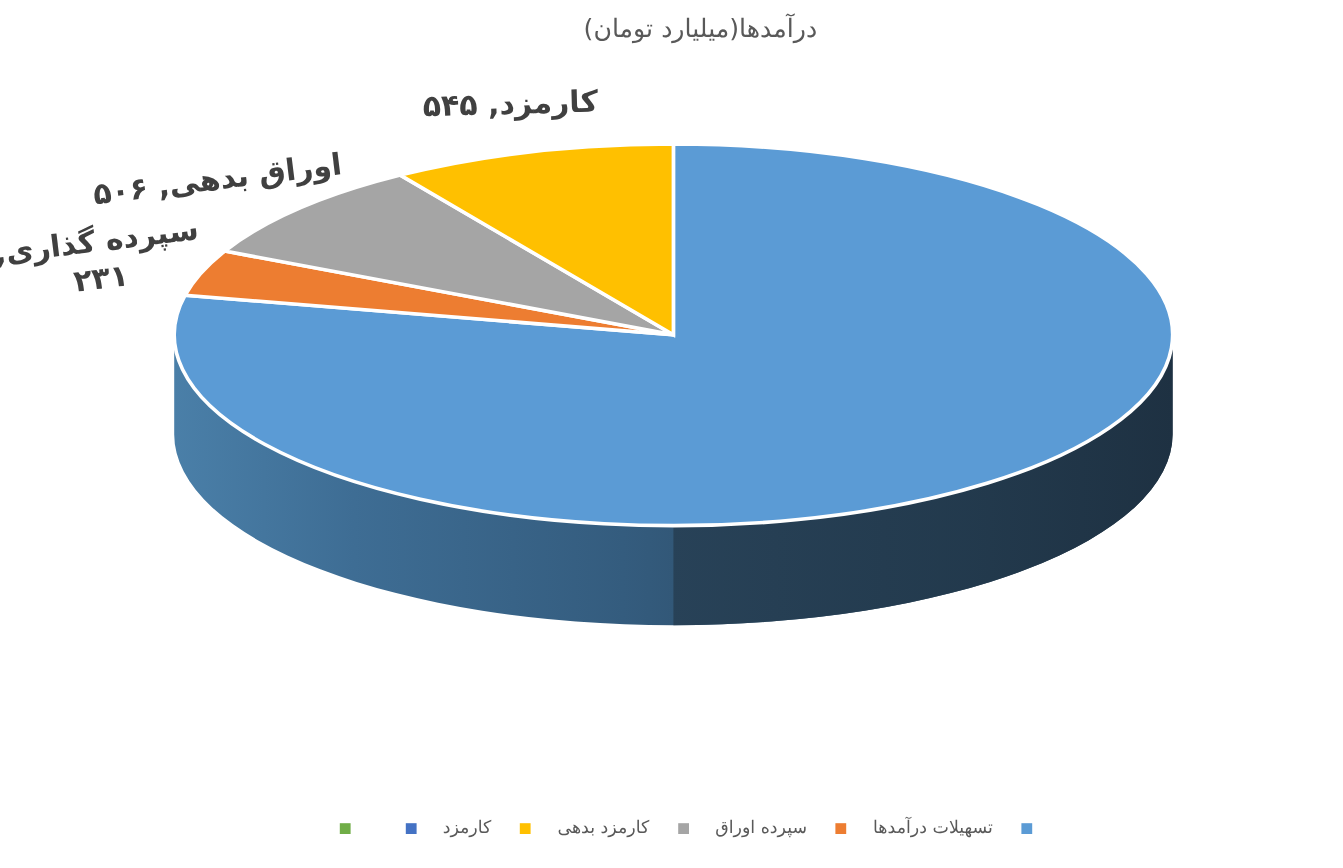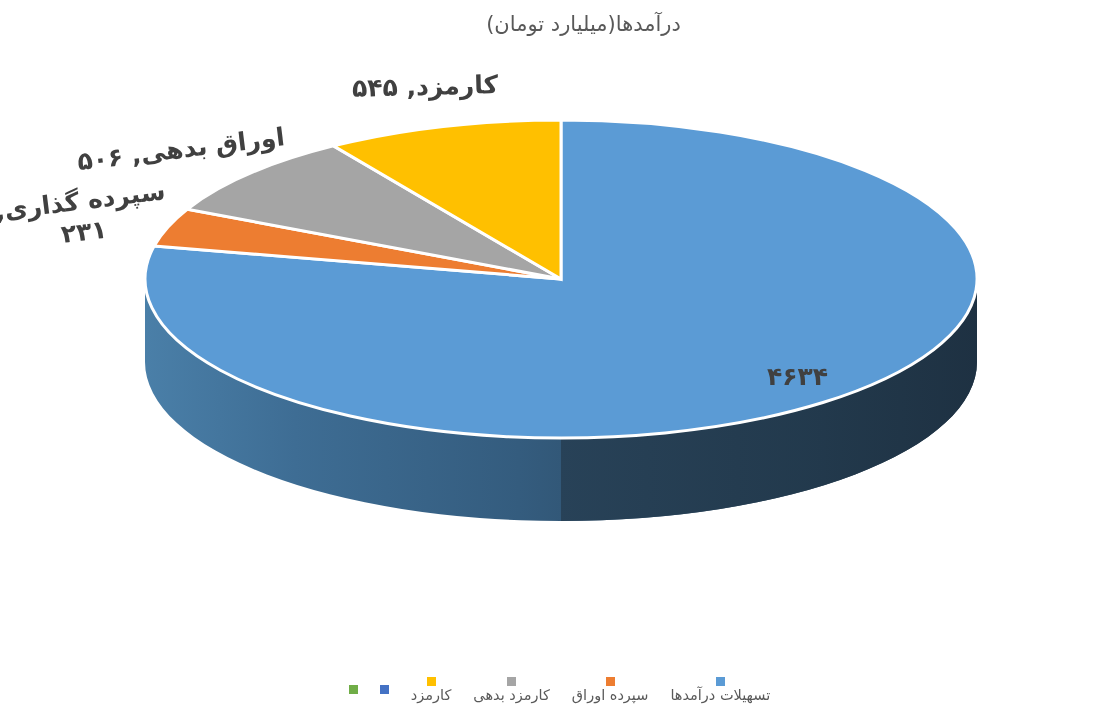--- a/index.html
+++ b/index.html
@@ -100,23 +100,22 @@
     height: 28px;
     display: flex;
     flex-direction: row;
     align-items: center;
     justify-content: center;
     gap: 0px;
     direction: rtl;
   }
   .legend-item {
     display: flex;
-    flex-direction: column;
     align-items: center;
-    gap: 1px;
+    gap: 24px;
     margin: 0 11px;
     direction: rtl;
   }
   .legend-swatch {
     width: 9px;
     height: 9px;
     flex: 0 0 auto;
     display: inline-block;
   }
   .legend-label {
@@ -175,21 +174,20 @@
   <div class="data-label dl-karmozd">کارمزد, ۵۴۵</div>
 
   <div class="data-label dl-oragh">اوراق بدهی, ۵۰۶</div>
 
   <div class="data-label dl-sepordeh">
     <span>سپرده گذاری,</span>
     <span class="dl-line2">۲۳۱</span>
   </div>
 
   <div class="data-label dl-tashilat">
-    <span class="dl-line2">۴۶۳۴</span>
   </div>
 
   <div id="legend">
       <div class="legend-item">
         <span class="legend-swatch" style="background: rgb(91, 155, 213);"></span>
         <span class="legend-label">تسهیلات درآمدها</span>
       </div>
       <div class="legend-item">
         <span class="legend-swatch" style="background: rgb(237, 125, 49);"></span>
         <span class="legend-label">سپرده اوراق</span>

